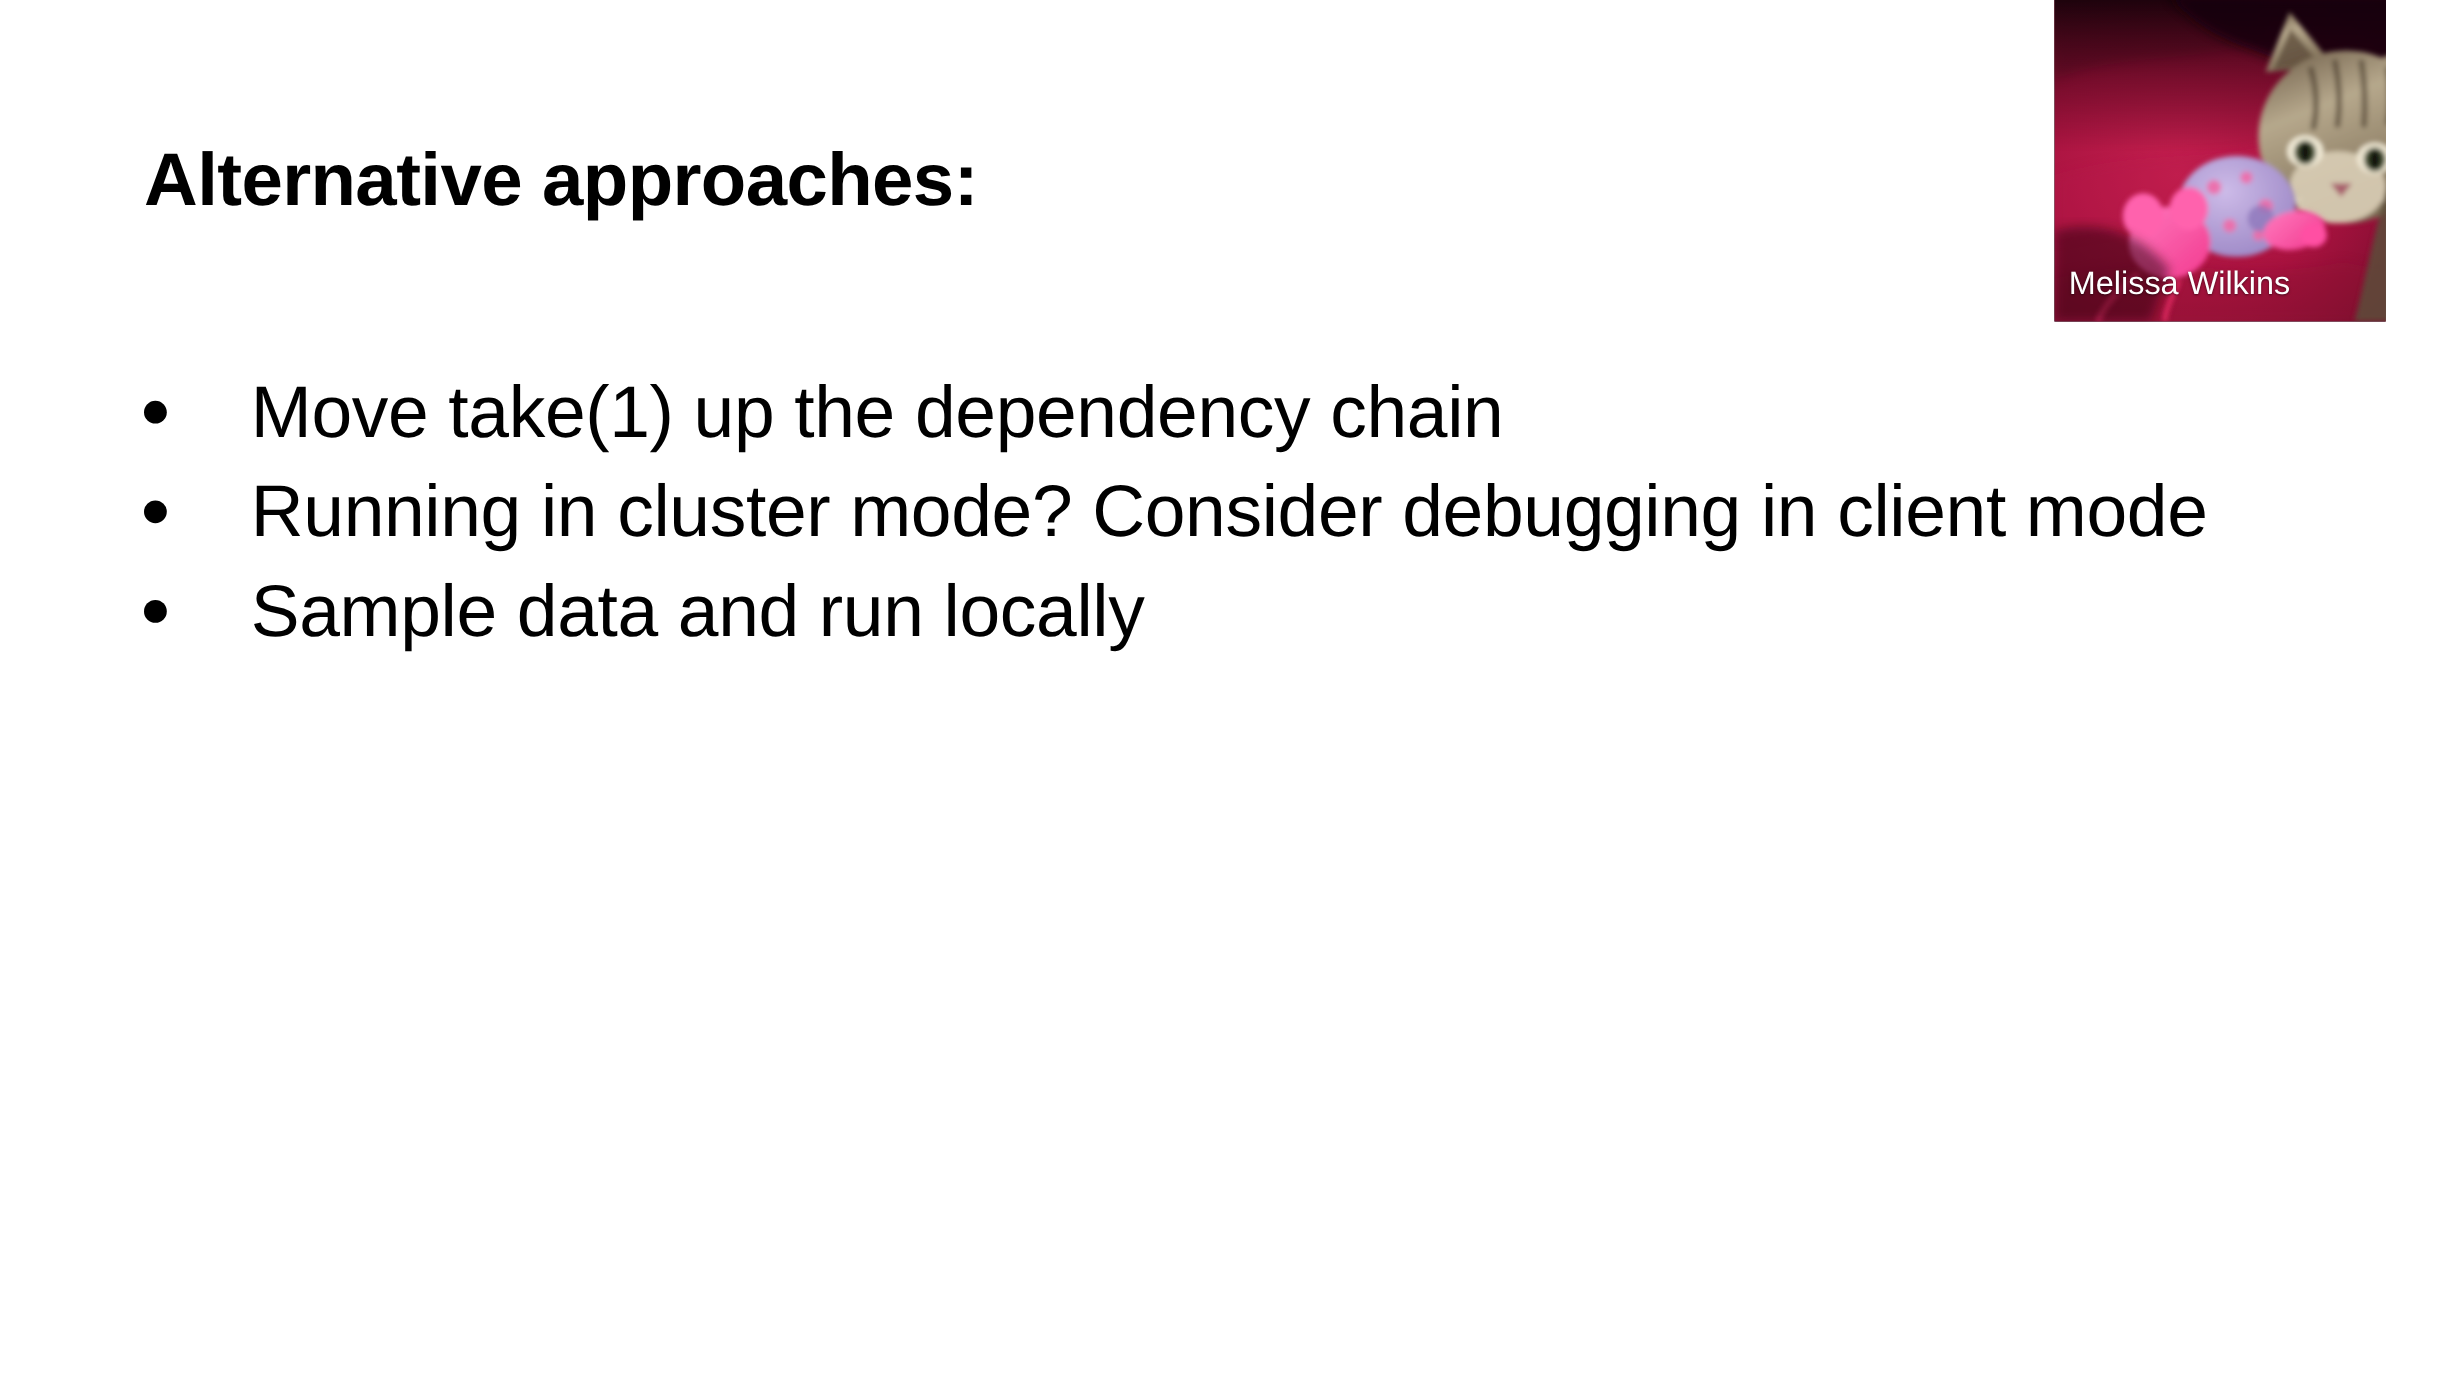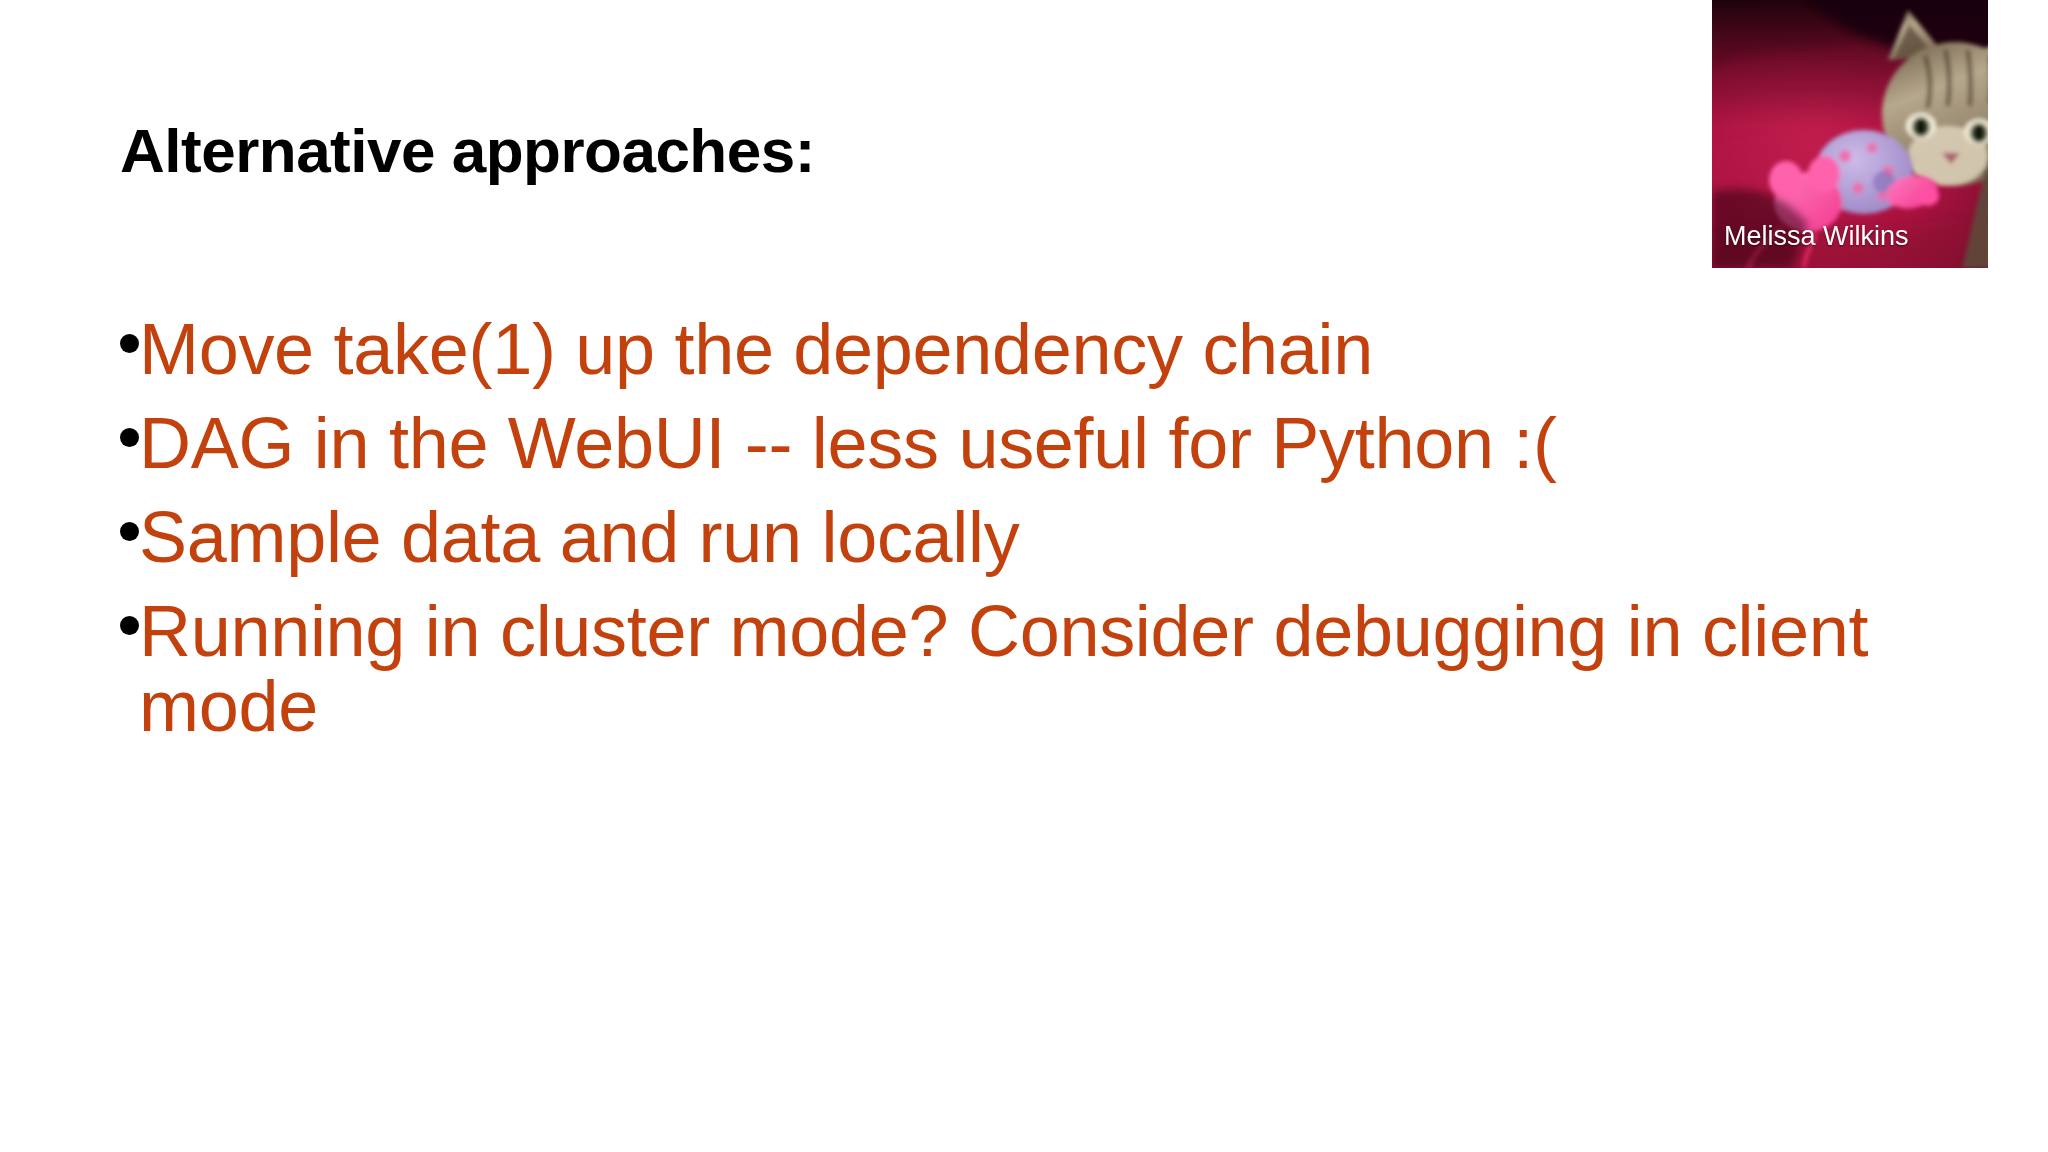--- a/index.html
+++ b/index.html
@@ -57,23 +57,24 @@
     flex: 0 0 auto;
     width: 19px;
     height: 19px;
     border-radius: 50%;
     background: #000000;
     margin-top: 22px;
     margin-right: 0;
   }
   .bullet-text {
     flex: 1 1 auto;
-    font-size: 72px;
+    margin-left: 70px;
+    font-size: 61px;
     line-height: 1.03;
-    color: #c2410c;
+    color: #000000;
     letter-spacing: -0.3px;
   }
 
   
   .photo-frame {
     position: absolute;
     left: 1712px;
     top: -4px;
     width: 340px;
     height: 272px;
@@ -104,34 +105,30 @@
 
   <div class="slide-title">Alternative approaches:</div>
 
   <ul class="body-list">
 
     <li class="bullet-row">
       <span class="bullet-dot"></span>
       <span class="bullet-text">Move take(1) up the dependency chain</span>
     </li>
 
+
+
     <li class="bullet-row">
       <span class="bullet-dot"></span>
-      <span class="bullet-text">DAG in the WebUI -- less useful for Python :(</span>
+      <span class="bullet-text">Running in cluster mode? Consider debugging in client mode</span>
     </li>
-
 
     <li class="bullet-row">
       <span class="bullet-dot"></span>
       <span class="bullet-text">Sample data and run locally</span>
-    </li>
-
-    <li class="bullet-row">
-      <span class="bullet-dot"></span>
-      <span class="bullet-text">Running in cluster mode? Consider debugging in client mode</span>
     </li>
 
   </ul>
 
   <div class="photo-frame">
     <svg class="photo-canvas" viewBox="0 0 340 272" preserveAspectRatio="none">
       <defs>
         <radialGradient id="blanketGrad" cx="30%" cy="55%" r="85%">
           <stop offset="0%" stop-color="#c4204f"></stop>
           <stop offset="45%" stop-color="#a8123f"></stop>

